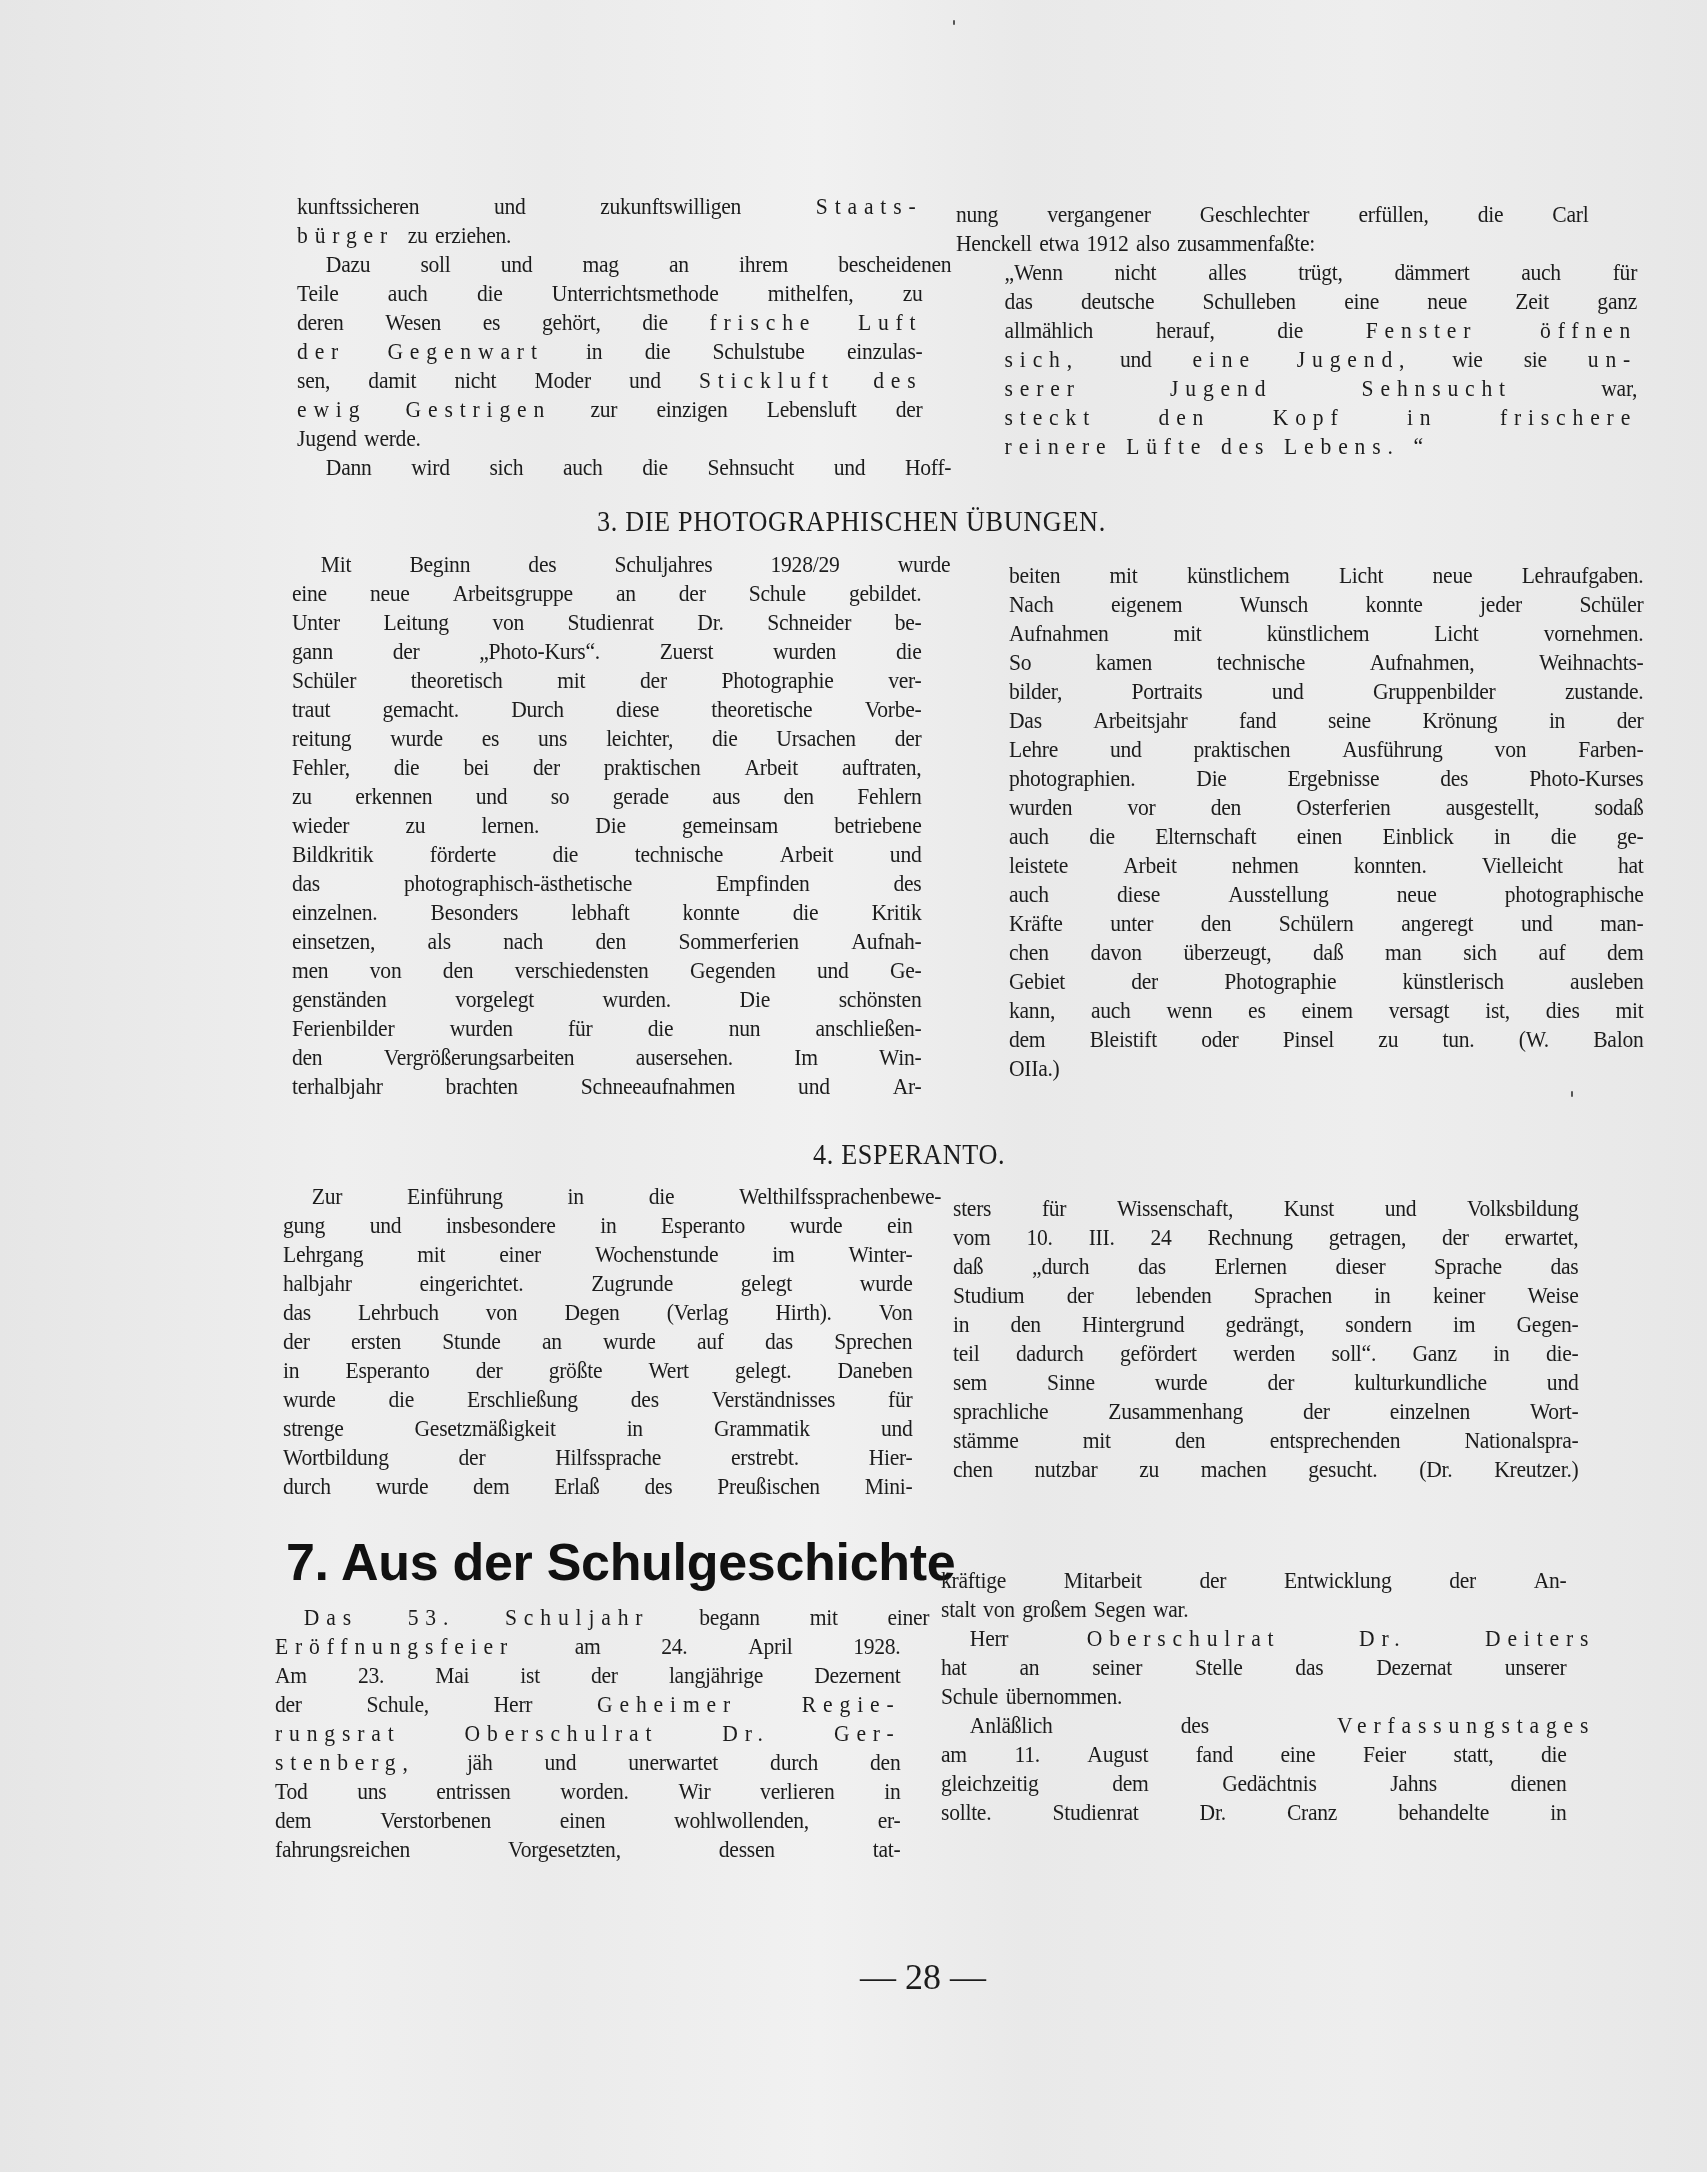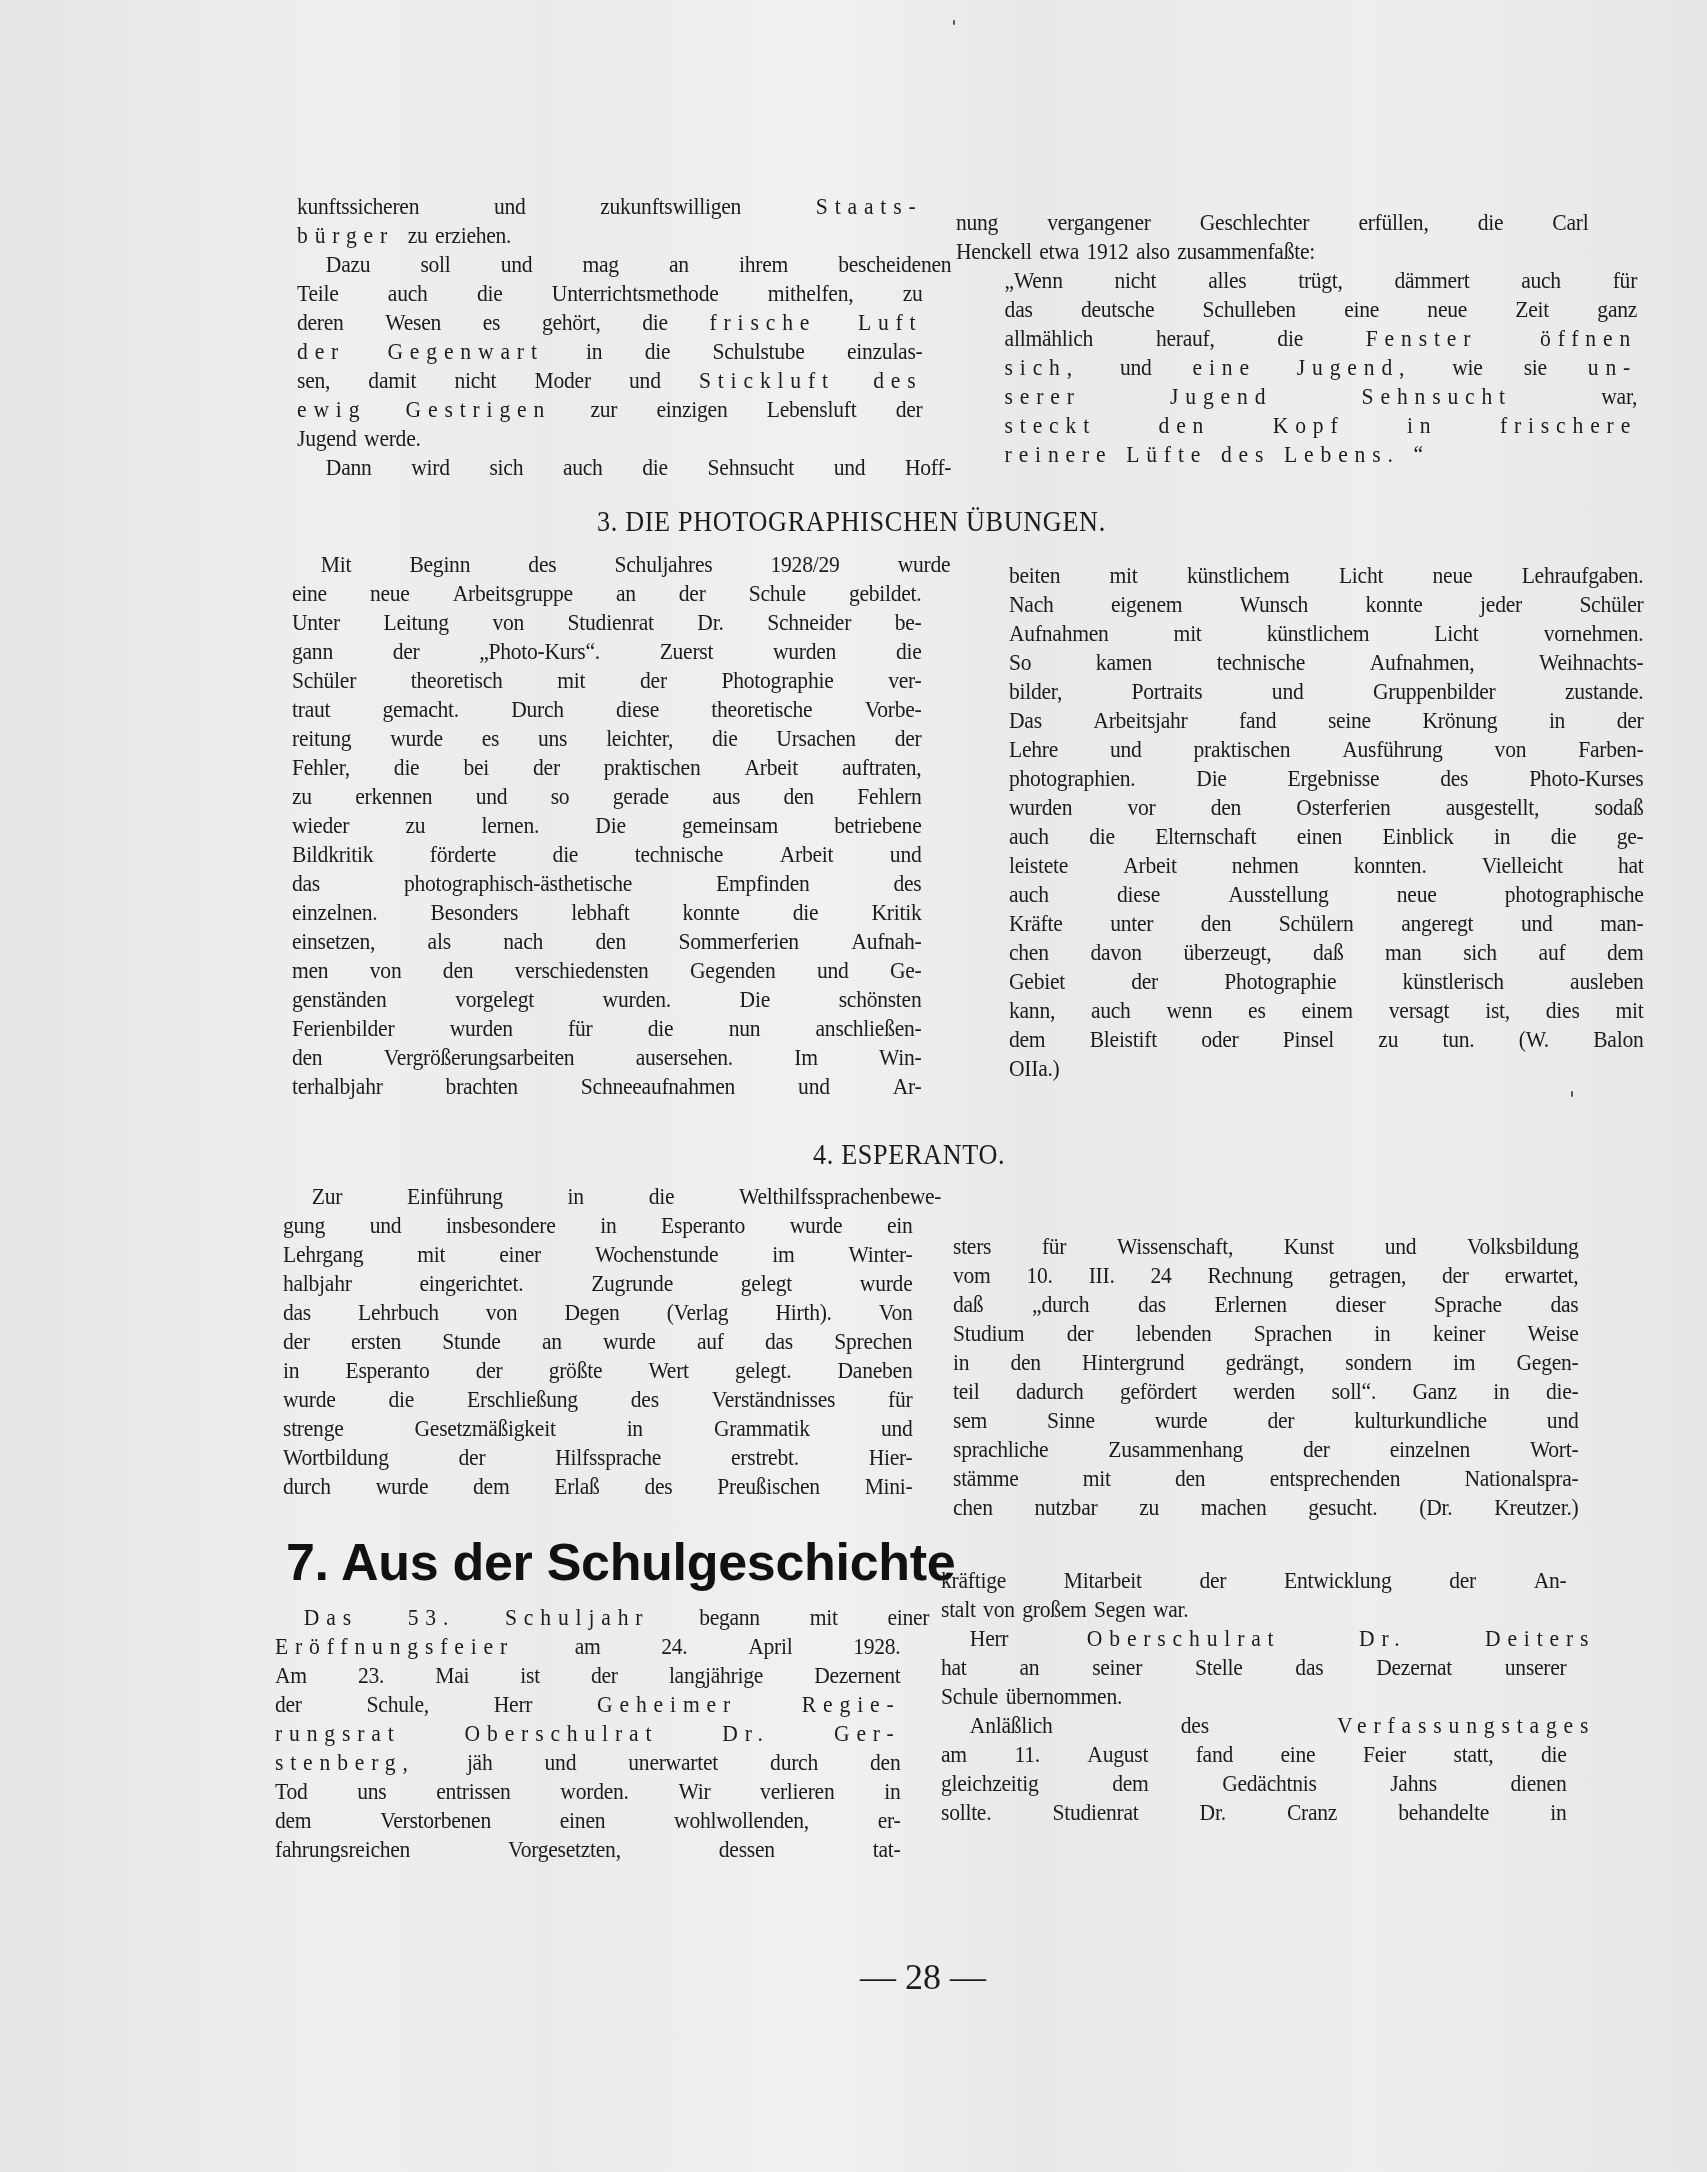--- a/index.html
+++ b/index.html
@@ -50,21 +50,21 @@
       <div class="line last"><span class="word sp" style="margin-right: 15.3px;">bürger</span><span class="word" style="margin-right: 8.3px;">zu</span><span class="word">erziehen.</span></div>
       <div class="line indent"><span class="word">Dazu</span><span class="word">soll</span><span class="word">und</span><span class="word">mag</span><span class="word">an</span><span class="word">ihrem</span><span class="word">bescheidenen</span></div>
       <div class="line"><span class="word">Teile</span><span class="word">auch</span><span class="word">die</span><span class="word">Unterrichtsmethode</span><span class="word">mithelfen,</span><span class="word">zu</span></div>
       <div class="line"><span class="word">deren</span><span class="word">Wesen</span><span class="word">es</span><span class="word">gehört,</span><span class="word">die</span><span class="word sp">frische</span><span class="word sp">Luft</span></div>
       <div class="line"><span class="word sp">der</span><span class="word sp">Gegenwart</span><span class="word">in</span><span class="word">die</span><span class="word">Schulstube</span><span class="word">einzulas-</span></div>
       <div class="line"><span class="word">sen,</span><span class="word">damit</span><span class="word">nicht</span><span class="word">Moder</span><span class="word">und</span><span class="word sp">Stickluft</span><span class="word sp">des</span></div>
       <div class="line"><span class="word sp">ewig</span><span class="word sp">Gestrigen</span><span class="word">zur</span><span class="word">einzigen</span><span class="word">Lebensluft</span><span class="word">der</span></div>
       <div class="line last"><span class="word" style="margin-right: 8.3px;">Jugend</span><span class="word">werde.</span></div>
       <div class="line indent"><span class="word">Dann</span><span class="word">wird</span><span class="word">sich</span><span class="word">auch</span><span class="word">die</span><span class="word">Sehnsucht</span><span class="word">und</span><span class="word">Hoff-</span></div>
     </div>
-  <div class="col" style="left:956px; top:208px; width:632px;">
+  <div class="col" style="left:956px; top:200px; width:632px;">
       <div class="line"><span class="word">nung</span><span class="word">vergangener</span><span class="word">Geschlechter</span><span class="word">erfüllen,</span><span class="word">die</span><span class="word">Carl</span></div>
       <div class="line last"><span class="word" style="margin-right: 8.3px;">Henckell</span><span class="word" style="margin-right: 8.3px;">etwa</span><span class="word" style="margin-right: 8.3px;">1912</span><span class="word" style="margin-right: 8.3px;">also</span><span class="word">zusammenfaßte:</span></div>
       <div class="line" style="padding-left: 54px;"><span class="word">„Wenn</span><span class="word">nicht</span><span class="word">alles</span><span class="word">trügt,</span><span class="word">dämmert</span><span class="word">auch</span><span class="word">für</span></div>
       <div class="line" style="padding-left: 54px;"><span class="word">das</span><span class="word">deutsche</span><span class="word">Schulleben</span><span class="word">eine</span><span class="word">neue</span><span class="word">Zeit</span><span class="word">ganz</span></div>
       <div class="line" style="padding-left: 54px;"><span class="word">allmählich</span><span class="word">herauf,</span><span class="word">die</span><span class="word sp">Fenster</span><span class="word sp">öffnen</span></div>
       <div class="line" style="padding-left: 54px;"><span class="word sp">sich,</span><span class="word">und</span><span class="word sp">eine</span><span class="word sp">Jugend,</span><span class="word">wie</span><span class="word">sie</span><span class="word sp">un-</span></div>
       <div class="line" style="padding-left: 54px;"><span class="word sp">serer</span><span class="word sp">Jugend</span><span class="word sp">Sehnsucht</span><span class="word">war,</span></div>
       <div class="line" style="padding-left: 54px;"><span class="word sp">steckt</span><span class="word sp">den</span><span class="word sp">Kopf</span><span class="word sp">in</span><span class="word sp">frischere</span></div>
       <div class="line last" style="padding-left: 54px;"><span class="word sp" style="margin-right: 15.3px;">reinere</span><span class="word sp" style="margin-right: 15.3px;">Lüfte</span><span class="word sp" style="margin-right: 15.3px;">des</span><span class="word sp" style="margin-right: 15.3px;">Lebens.</span><span class="word">“</span></div>
     </div>
@@ -121,21 +121,21 @@
       <div class="line"><span class="word">Lehrgang</span><span class="word">mit</span><span class="word">einer</span><span class="word">Wochenstunde</span><span class="word">im</span><span class="word">Winter-</span></div>
       <div class="line"><span class="word">halbjahr</span><span class="word">eingerichtet.</span><span class="word">Zugrunde</span><span class="word">gelegt</span><span class="word">wurde</span></div>
       <div class="line"><span class="word">das</span><span class="word">Lehrbuch</span><span class="word">von</span><span class="word">Degen</span><span class="word">(Verlag</span><span class="word">Hirth).</span><span class="word">Von</span></div>
       <div class="line"><span class="word">der</span><span class="word">ersten</span><span class="word">Stunde</span><span class="word">an</span><span class="word">wurde</span><span class="word">auf</span><span class="word">das</span><span class="word">Sprechen</span></div>
       <div class="line"><span class="word">in</span><span class="word">Esperanto</span><span class="word">der</span><span class="word">größte</span><span class="word">Wert</span><span class="word">gelegt.</span><span class="word">Daneben</span></div>
       <div class="line"><span class="word">wurde</span><span class="word">die</span><span class="word">Erschließung</span><span class="word">des</span><span class="word">Verständnisses</span><span class="word">für</span></div>
       <div class="line"><span class="word">strenge</span><span class="word">Gesetzmäßigkeit</span><span class="word">in</span><span class="word">Grammatik</span><span class="word">und</span></div>
       <div class="line"><span class="word">Wortbildung</span><span class="word">der</span><span class="word">Hilfssprache</span><span class="word">erstrebt.</span><span class="word">Hier-</span></div>
       <div class="line"><span class="word">durch</span><span class="word">wurde</span><span class="word">dem</span><span class="word">Erlaß</span><span class="word">des</span><span class="word">Preußischen</span><span class="word">Mini-</span></div>
     </div>
-  <div class="col" style="left:953px; top:1194px; width:625px;margin-top:38px;">
+  <div class="col" style="left:953px; top:1194px; width:625px;">
       <div class="line"><span class="word">sters</span><span class="word">für</span><span class="word">Wissenschaft,</span><span class="word">Kunst</span><span class="word">und</span><span class="word">Volksbildung</span></div>
       <div class="line"><span class="word">vom</span><span class="word">10.</span><span class="word">III.</span><span class="word">24</span><span class="word">Rechnung</span><span class="word">getragen,</span><span class="word">der</span><span class="word">erwartet,</span></div>
       <div class="line"><span class="word">daß</span><span class="word">„durch</span><span class="word">das</span><span class="word">Erlernen</span><span class="word">dieser</span><span class="word">Sprache</span><span class="word">das</span></div>
       <div class="line"><span class="word">Studium</span><span class="word">der</span><span class="word">lebenden</span><span class="word">Sprachen</span><span class="word">in</span><span class="word">keiner</span><span class="word">Weise</span></div>
       <div class="line"><span class="word">in</span><span class="word">den</span><span class="word">Hintergrund</span><span class="word">gedrängt,</span><span class="word">sondern</span><span class="word">im</span><span class="word">Gegen-</span></div>
       <div class="line"><span class="word">teil</span><span class="word">dadurch</span><span class="word">gefördert</span><span class="word">werden</span><span class="word">soll“.</span><span class="word">Ganz</span><span class="word">in</span><span class="word">die-</span></div>
       <div class="line"><span class="word">sem</span><span class="word">Sinne</span><span class="word">wurde</span><span class="word">der</span><span class="word">kulturkundliche</span><span class="word">und</span></div>
       <div class="line"><span class="word">sprachliche</span><span class="word">Zusammenhang</span><span class="word">der</span><span class="word">einzelnen</span><span class="word">Wort-</span></div>
       <div class="line"><span class="word">stämme</span><span class="word">mit</span><span class="word">den</span><span class="word">entsprechenden</span><span class="word">Nationalspra-</span></div>
       <div class="line"><span class="word">chen</span><span class="word">nutzbar</span><span class="word">zu</span><span class="word">machen</span><span class="word">gesucht.</span><span class="word">(Dr.</span><span class="word">Kreutzer.)</span></div>

